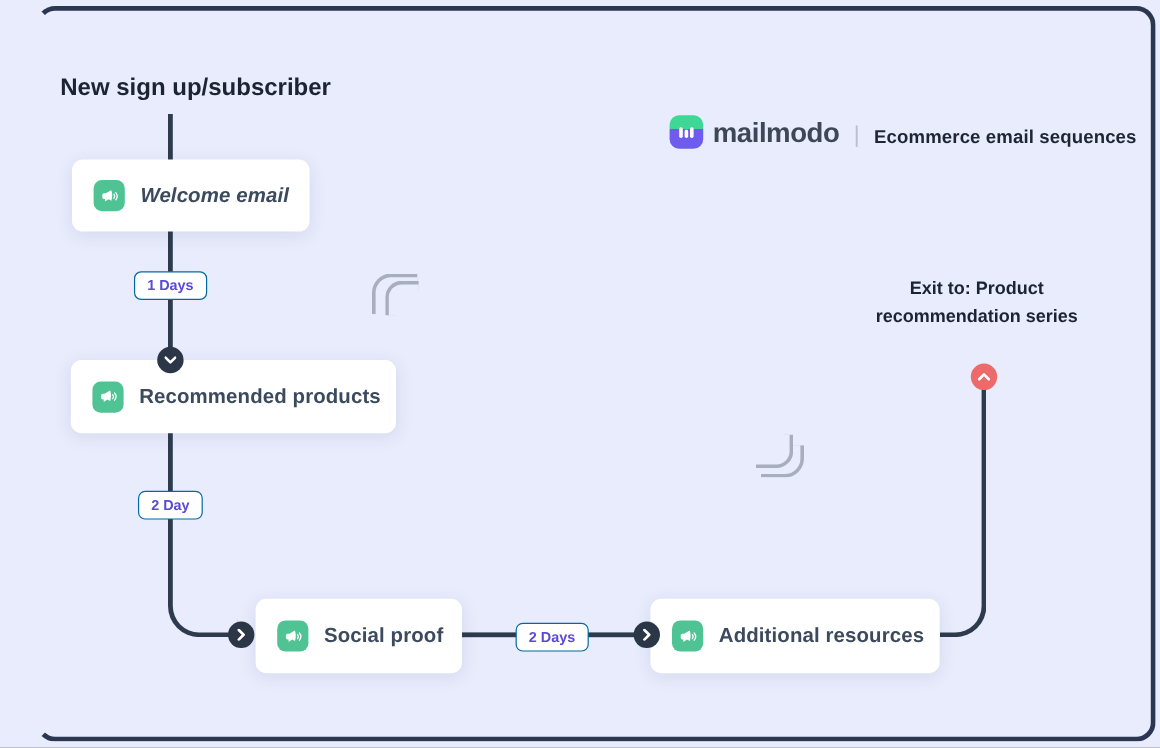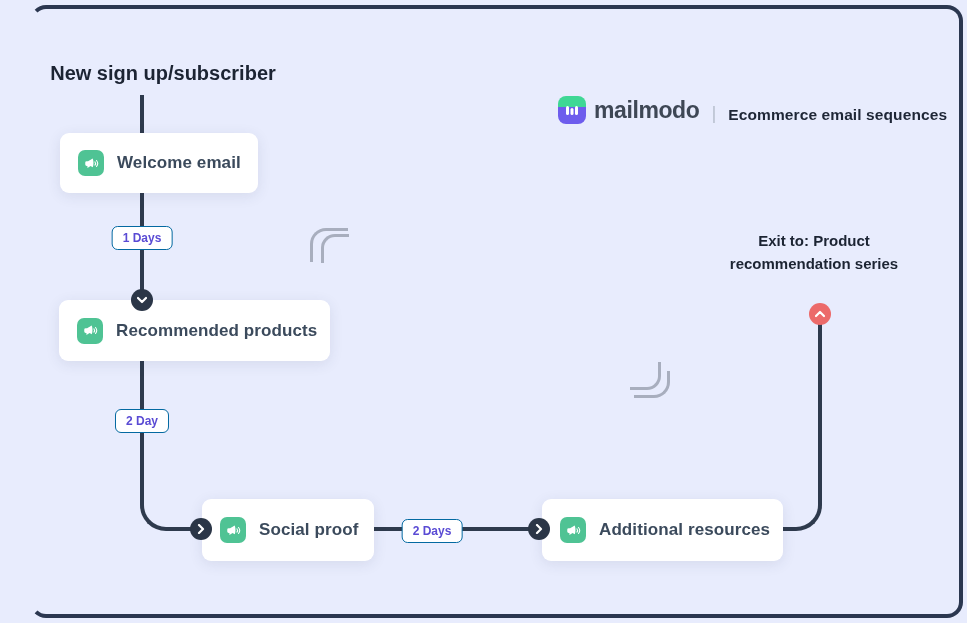--- a/index.html
+++ b/index.html
@@ -76,35 +76,35 @@
     position:absolute; background:#ffffff; border-radius:9px;
     box-shadow:0 3px 14px rgba(45,58,90,0.10);
     display:flex; align-items:center; padding-left:18px; gap:13px; z-index:2;
   }
   .node-icon {
     width:26px; height:26px; border-radius:7px; background:#4fc394; flex:0 0 auto;
     display:flex; align-items:center; justify-content:center;
   }
   .node-label { font-size:17px; font-weight:700; color:#3b4a5c; letter-spacing:0.1px; white-space:nowrap; }
 
-  #node-welcome   { left:60px;  top:133px; width:198px; height:60px; }
+  #node-welcome   { left:60px;  top:133px; width:198px; height:60px;font-style:italic; }
   #node-recommend { left:59px;  top:300px; width:271px; height:61px; }
-  #node-social    { left:202px; top:499px; width:172px; height:62px; }
+  #node-social    { left:213px; top:499px; width:172px; height:62px; }
   #node-resources { left:542px; top:499px; width:241px; height:62px; }
 
   
   .delay-badge {
     position:absolute; transform:translateX(-50%);
     background:#ffffff; border:1px solid #0369a1; border-radius:6px;
     color:#5a4bd4; font-size:12px; font-weight:600; padding:4px 10px;
     z-index:3; white-space:nowrap;
   }
   #delay-1 { left:142px; top:226px; }
   #delay-2 { left:142px; top:409px; }
-  #delay-3 { left:432px; top:519px; }
+  #delay-3 { left:460px; top:519px; }
 
   
   .dot {
     position:absolute; width:22px; height:22px; border-radius:50%;
     background:#2b3647; display:flex; align-items:center; justify-content:center; z-index:3;
   }
   .dot.exit { background:#ec6a6a; }
   #dot-down  { left:131px; top:289px; }
   #dot-right1{ left:190px; top:518px; }
   #dot-right2{ left:528px; top:518px; }

